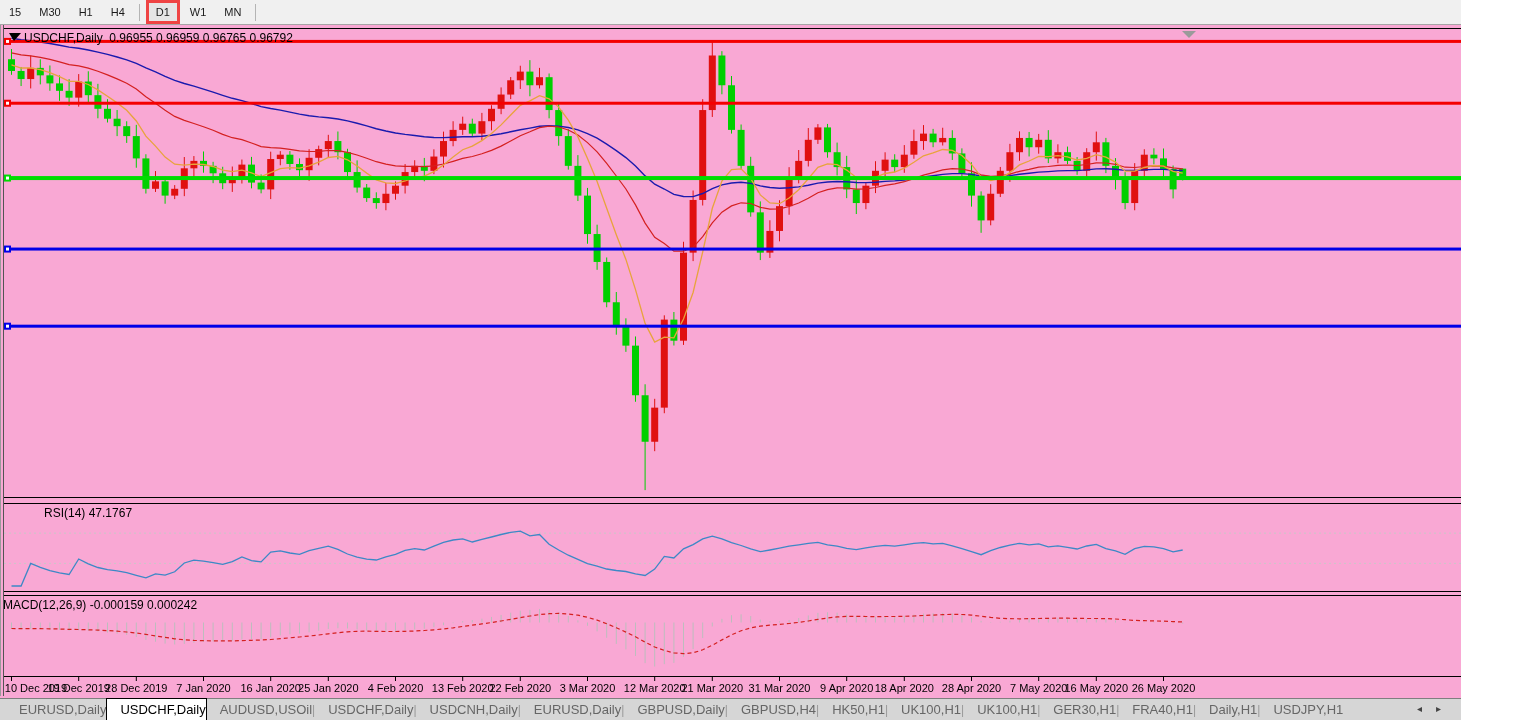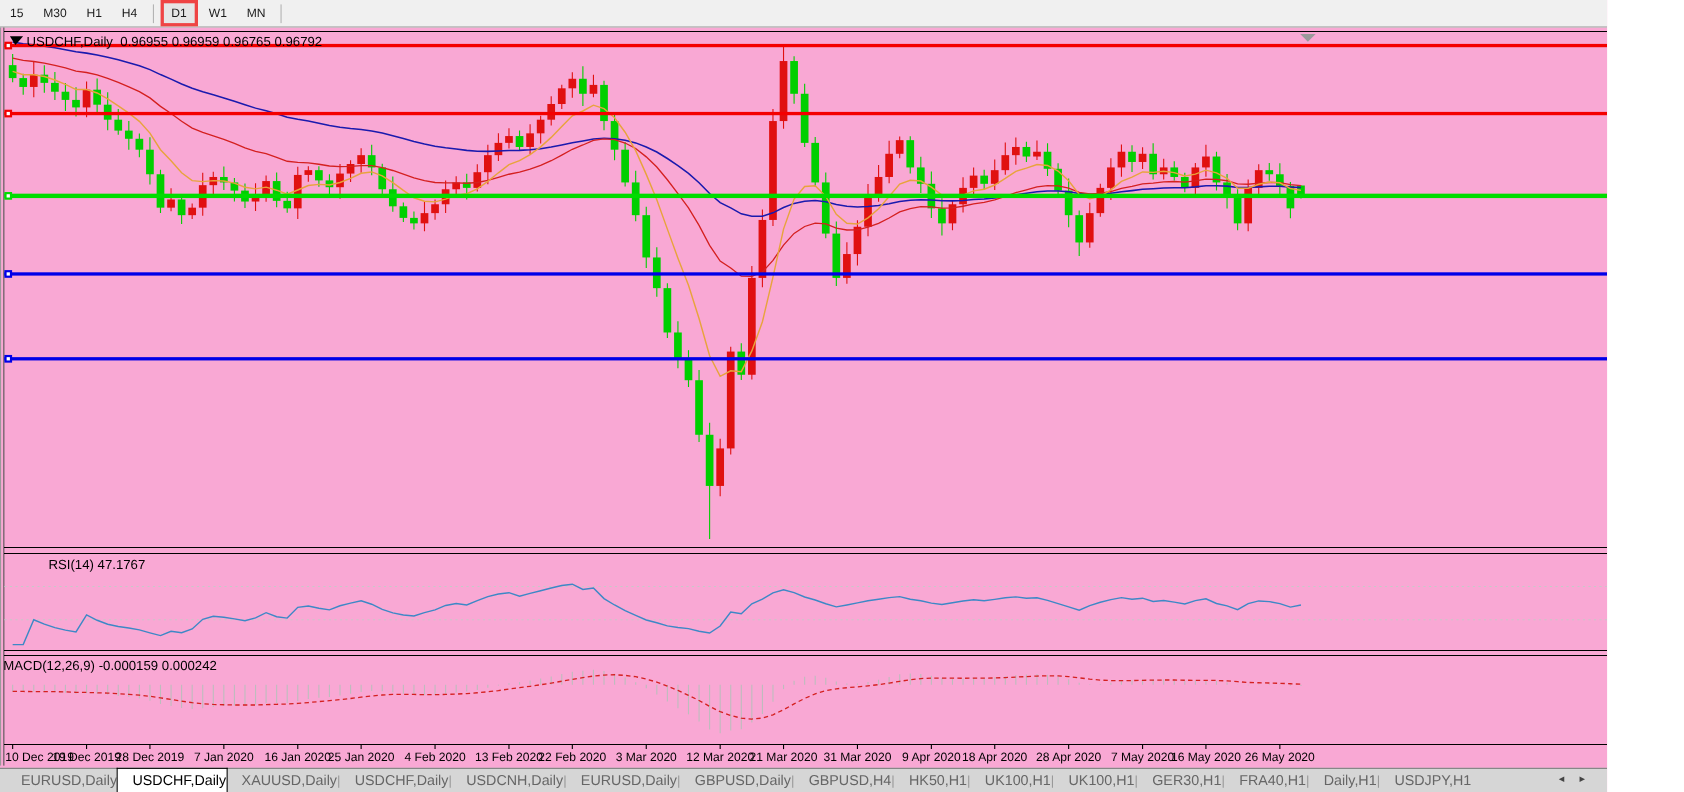--- a/index.html
+++ b/index.html
@@ -555,21 +555,21 @@
   <div class="ovl" style="left:24px;top:31px;">
     <span>USDCHF,Daily</span>&nbsp;
     <span>0.96955 0.96959 0.96765 0.96792</span>
   </div>
   <div class="ovl" style="left:4px;top:506px;margin-left:40px;">RSI(14) 47.1767</div>
   <div class="ovl" style="left:3px;top:598px;">MACD(12,26,9) -0.000159 0.000242</div>
 
   <div id="tabbar">
       <span class="tab">EURUSD,Daily</span>
       <span class="tab active">USDCHF,Daily</span>
-      <span class="tab">XAUUSD,Daily</span>
+      <span class="tab">AUDUSD,USOil</span>
       <span class="tabsep">|</span>
       <span class="tab">USDCHF,Daily</span>
       <span class="tabsep">|</span>
       <span class="tab">USDCNH,Daily</span>
       <span class="tabsep">|</span>
       <span class="tab">EURUSD,Daily</span>
       <span class="tabsep">|</span>
       <span class="tab">GBPUSD,Daily</span>
       <span class="tabsep">|</span>
       <span class="tab">GBPUSD,H4</span>

